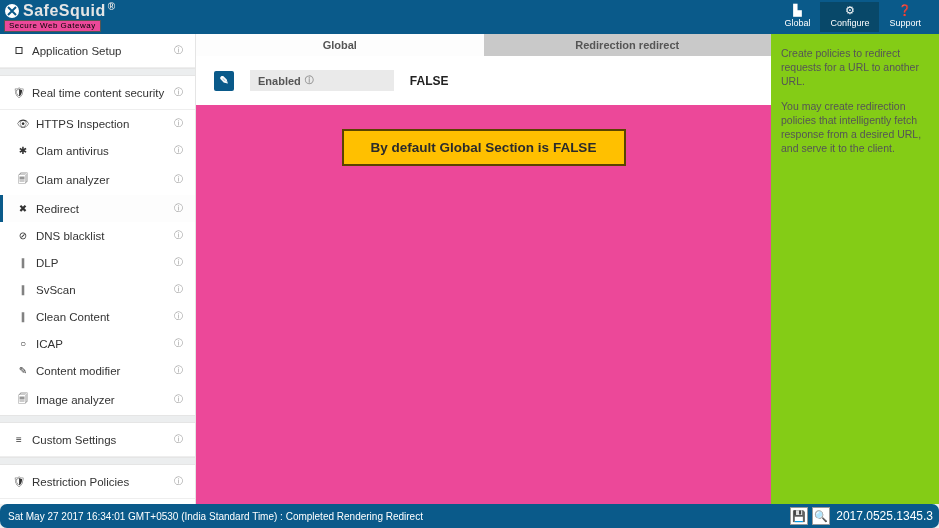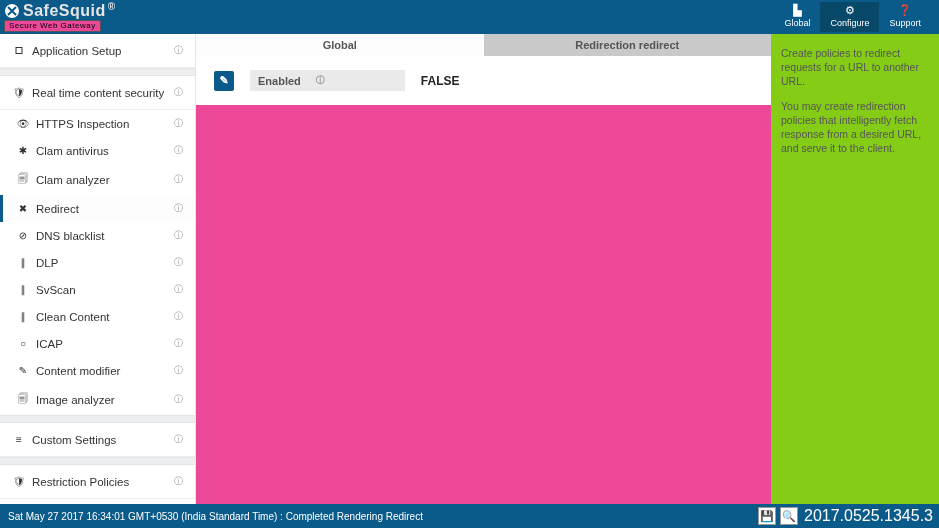--- a/index.html
+++ b/index.html
@@ -32,33 +32,33 @@
   .sb-divider { height: 8px; background: #eceeef; border-top: 1px solid #e5e5e5; border-bottom: 1px solid #e5e5e5; }
 
   
   .center { flex: 1; display: flex; flex-direction: column; background: #ec4899; font-weight: bold; }
   .tabs { display: flex; height: 22px; }
   .tab { flex: 1; text-align: center; font-size: 11px; line-height: 22px; color: #555; cursor: pointer; background: #fdfdfd; }
   .tab.inactive { background: #c9c9c9; color: #555; }
   .content { background: #fff; margin: 0; padding: 14px 18px; display: flex; align-items: center; gap: 16px; }
   .edit-badge { width: 20px; height: 20px; background: #0a5a8a; color: #fff; display: flex; align-items: center; justify-content: center; font-size: 11px; border-radius: 2px; cursor: pointer; }
   .field-row { display: flex; align-items: center; flex: 1; }
-  .field-label-wrap { background: #eaeaea; padding: 4px 80px 4px 8px; display: flex; align-items: center; gap: 15px; font-size: 11px; color: #555; }
+  .field-label-wrap { background: #eaeaea; padding: 4px 80px 4px 8px; display: flex; align-items: center; gap: 4px; font-size: 11px; color: #555; }
   .field-val { font-size: 12px; color: #222; padding-left: 16px; }
   .callout { margin: 24px auto 0 auto; width: 284px; background: #ffc000; border: 2px solid #5a4400; text-align: center; padding: 9px 8px; font-size: 13.5px; color: #2b2b2b; }
 
   
   .help { width: 168px; background: #84cc16; padding: 12px 10px; font-size: 10.5px; color: #555; line-height: 1.35; }
   .help p { margin-bottom: 10px; }
 
   
-  .footer { background: #0a5a8a; height: 24px; color: #fff; display: flex; align-items: center; justify-content: space-between; padding: 0 6px 0 8px; font-size: 10px; }
+  .footer { background: #0a5a8a; height: 24px; color: #fff; display: flex; align-items: center; justify-content: space-between; padding: 0 6px 0 8px; font-size: 10px; border-radius: 7px; }
   .footer-right { display: flex; align-items: center; gap: 4px; }
   .footer-btn { width: 18px; height: 18px; background: #fff; color: #0a5a8a; border: 1px solid #999; display: inline-flex; align-items: center; justify-content: center; font-size: 11px; cursor: pointer; }
-  .footer-ver { color: #fff; font-size: 16px; margin-left: 2px; }
+  .footer-ver { color: #fff; font-size: 12px; margin-left: 2px; }
 </style>
 </head>
 <body>
 
 <div class="header">
   <div class="logo-wrap">
     <div class="logo-main">
       <svg width="16" height="16" viewBox="0 0 16 16">
         <circle cx="8" cy="8" r="7" fill="#fff"></circle>
         <path d="M4 12 L12 4 M4 4 L12 12" stroke="#0a5a8a" stroke-width="2"></path>
@@ -179,20 +179,21 @@
         <span>✎</span>
       </div>
       <div class="field-row">
         <div class="field-label-wrap">
           <span>Enabled</span>
           <span class="sb-info">ⓘ</span>
         </div>
         <div class="field-val">FALSE</div>
       </div>
     </div>
+    <div class="callout">By default Global Section is FALSE</div>
   </div>
 
   <div class="help">
     <p>Create policies to redirect requests for a URL to another URL.</p>
     <p>You may create redirection policies that intelligently fetch response from a desired URL, and serve it to the client.</p>
   </div>
 </div>
 
 <div class="footer">
   <div>Sat May 27 2017 16:34:01 GMT+0530 (India Standard Time) : Completed Rendering Redirect</div>

